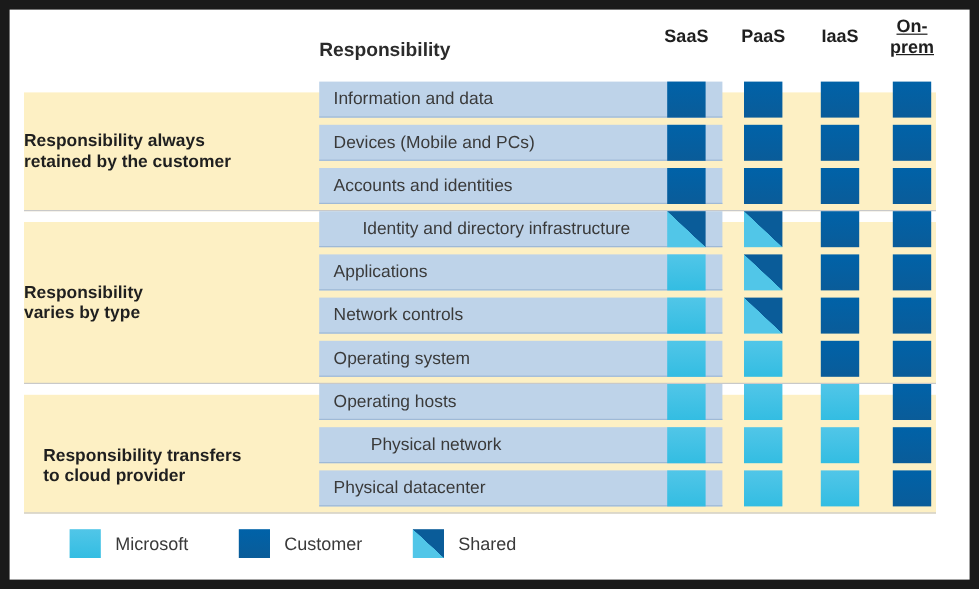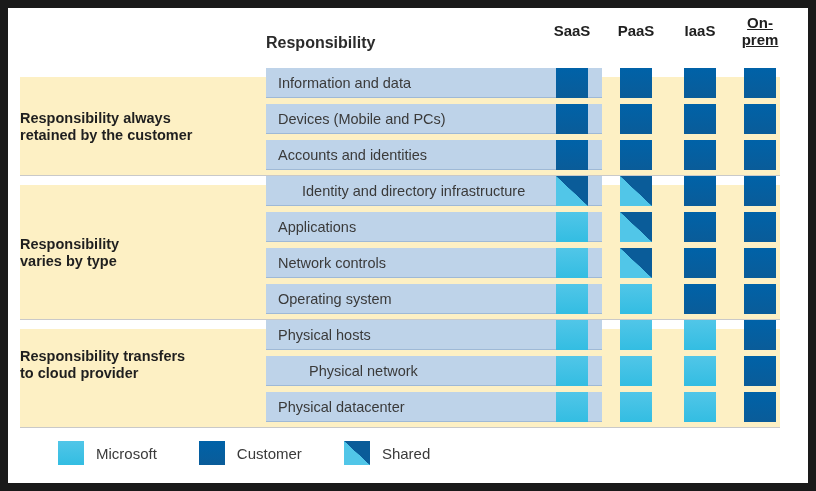--- a/index.html
+++ b/index.html
@@ -142,21 +142,21 @@
   <div id="bands">
       <div class="band" style="top: 69px; height: 99px;">
         <div class="band-label" style="top: 32.5px;">Responsibility always
 retained by the customer</div>
       </div>
       <div class="band" style="top: 177px; height: 135px;">
         <div class="band-label" style="top: 50.5px;">Responsibility
 varies by type</div>
       </div>
       <div class="band" style="top: 321px; height: 99px;">
-        <div class="band-label" style="top: 19px;">Responsibility transfers
+        <div class="band-label" style="top: 43px; margin-left: 16px;">Responsibility transfers
 to cloud provider</div>
       </div>
     </div>
 
   <div class="resp-header">Responsibility</div>
   <div id="col-headers">
       <div class="col-header" style="left: 536px;">SaaS</div>
       <div class="col-header" style="left: 600px;">PaaS</div>
       <div class="col-header" style="left: 664px;">IaaS</div>
       <div class="col-header" style="left: 724px; top: 6px; text-decoration: underline;">On-
@@ -164,21 +164,21 @@
     </div>
 
   <div id="resp-bars">
       <div class="resp-bar" style="top: 60px;">Information and data</div>
       <div class="resp-bar" style="top: 96px;">Devices (Mobile and PCs)</div>
       <div class="resp-bar" style="top: 132px;">Accounts and identities</div>
       <div class="resp-bar" style="top: 168px; padding-left: 36px;">Identity and directory infrastructure</div>
       <div class="resp-bar" style="top: 204px;">Applications</div>
       <div class="resp-bar" style="top: 240px;">Network controls</div>
       <div class="resp-bar" style="top: 276px;">Operating system</div>
-      <div class="resp-bar" style="top: 312px;">Physical hosts</div>
+      <div class="resp-bar" style="top: 312px;">Operating hosts</div>
       <div class="resp-bar" style="top: 348px; padding-left: 43px;">Physical network</div>
       <div class="resp-bar" style="top: 384px;">Physical datacenter</div>
     </div>
 
   <div id="matrix">
       <div class="cell customer" style="top: 60px; left: 548px;"></div>
       <div class="cell customer" style="top: 60px; left: 612px;"></div>
       <div class="cell customer" style="top: 60px; left: 676px;"></div>
       <div class="cell customer" style="top: 60px; left: 736px;"></div>
       <div class="cell customer" style="top: 96px; left: 548px;"></div>

